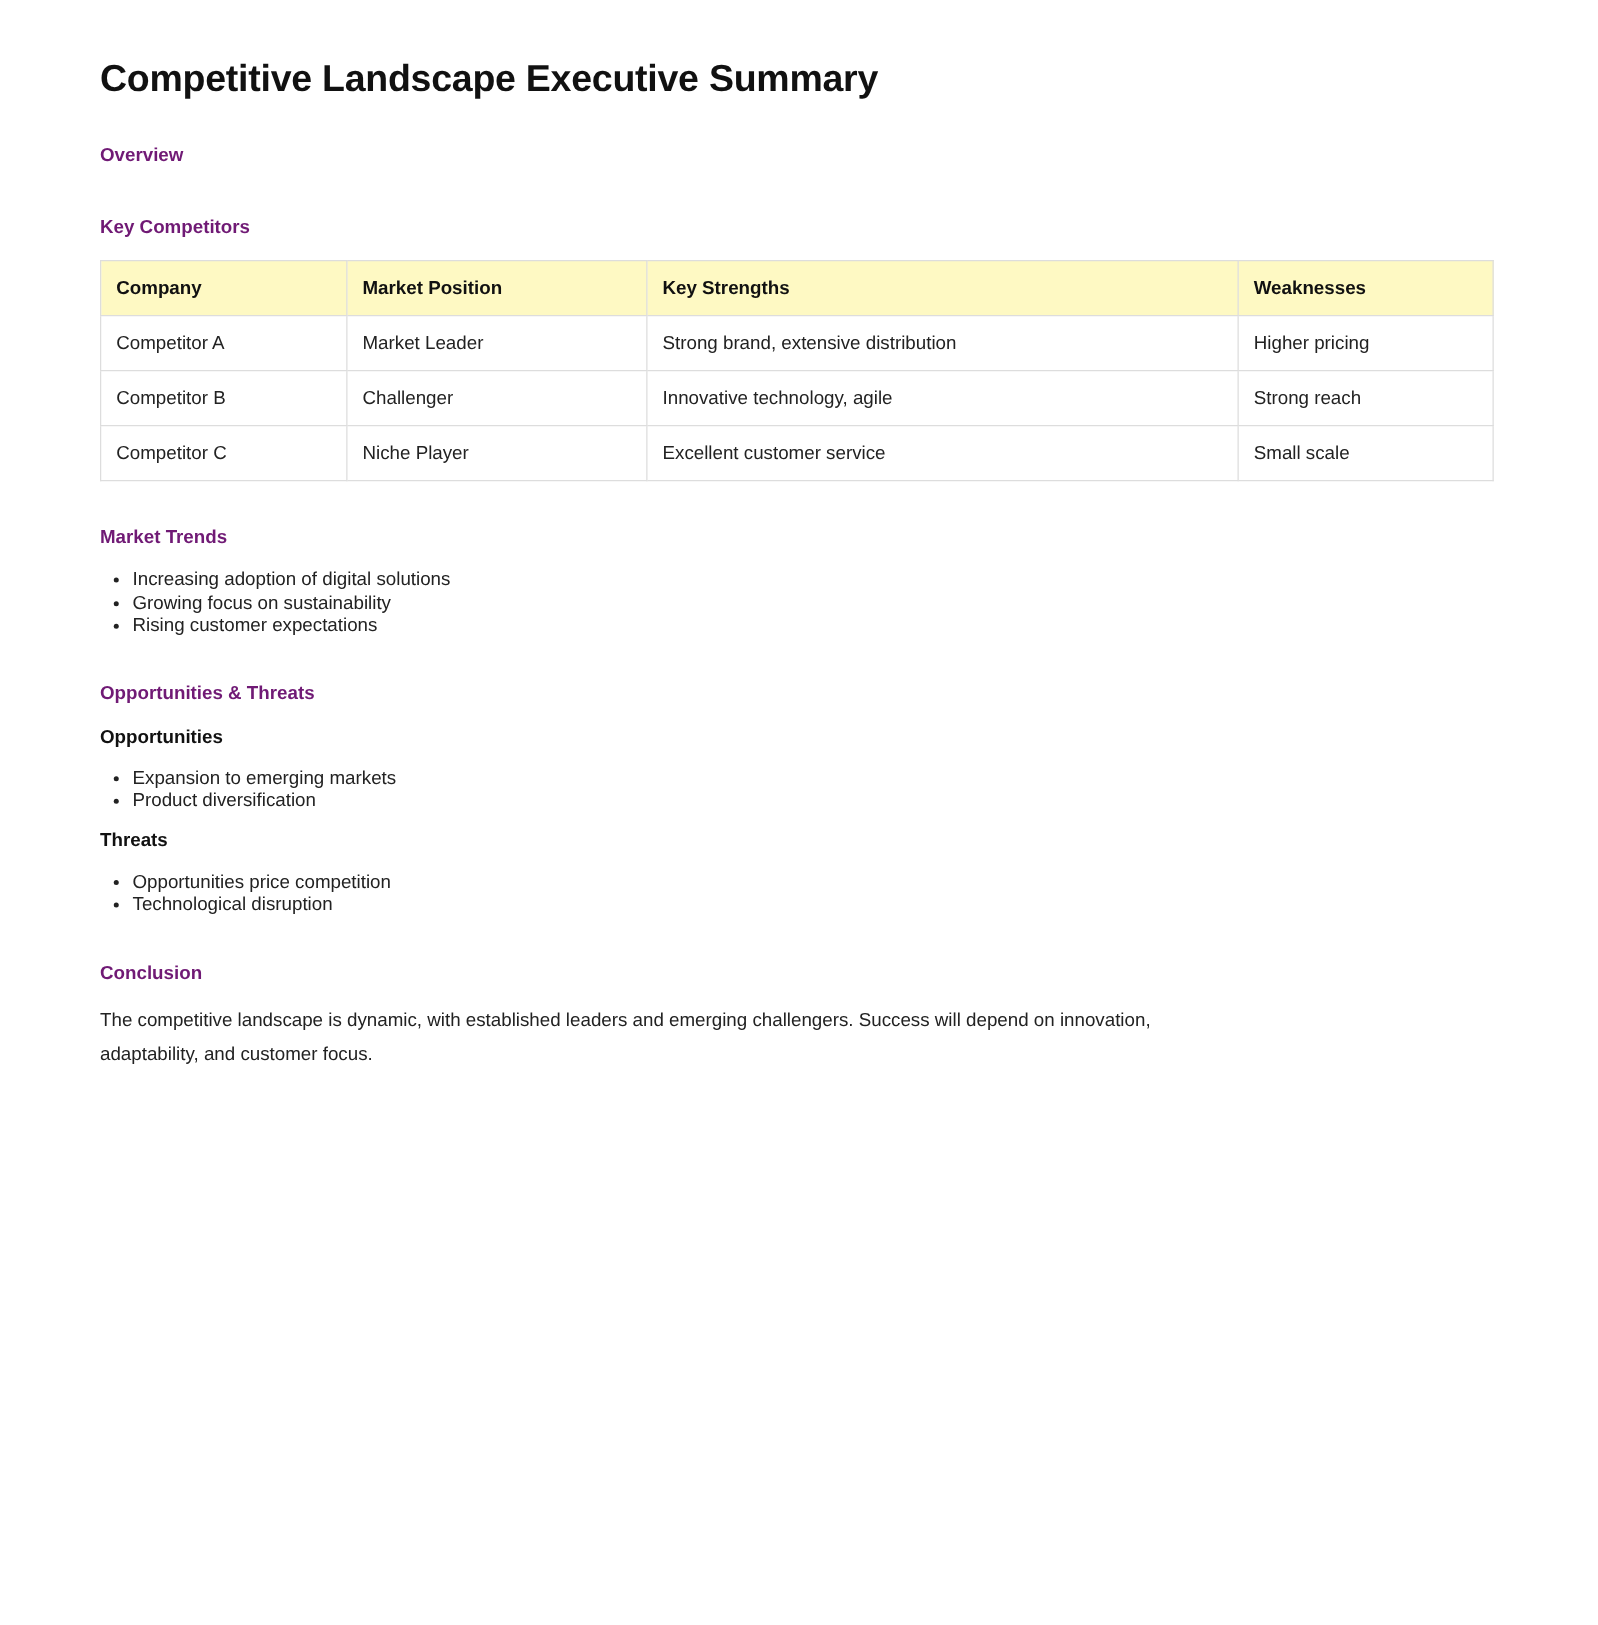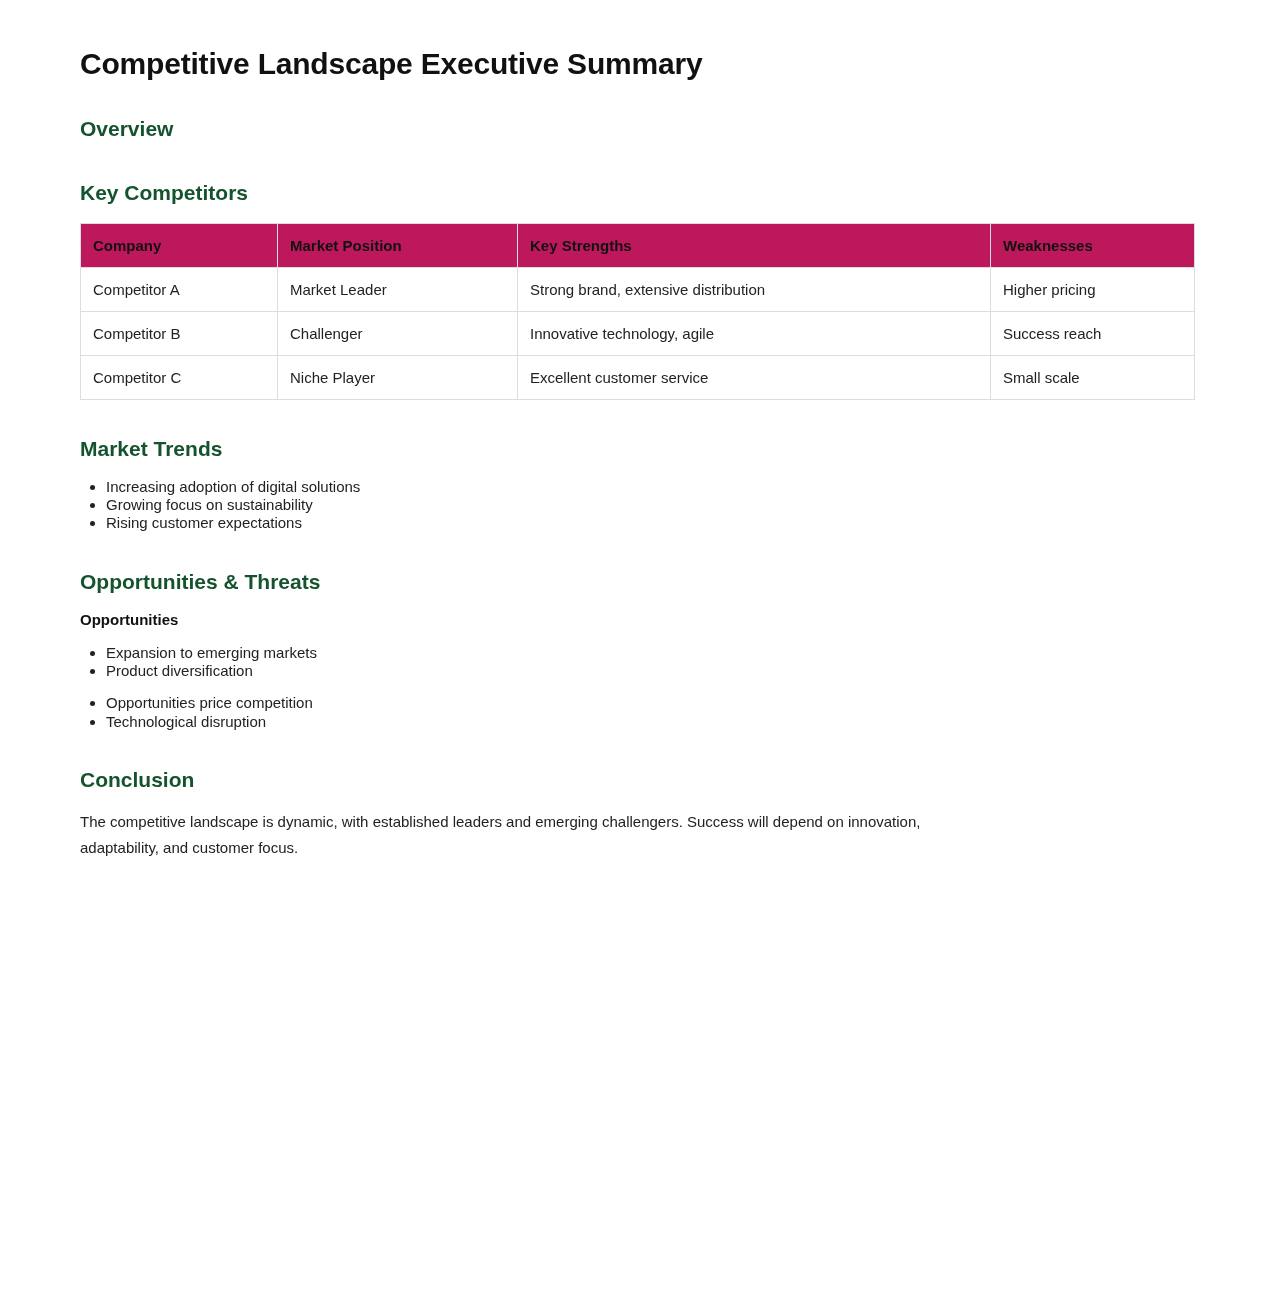--- a/index.html
+++ b/index.html
@@ -21,23 +21,23 @@
   }
   .doc-title {
     font-size: 30px;
     font-weight: bold;
     color: #111111;
     margin: 0 0 34px 0;
     line-height: 1.2;
     letter-spacing: -0.2px;
   }
   h2.section-heading {
-    font-size: 21px;
+    font-size: 15px;
     font-weight: bold;
-    color: #14532d;
+    color: #701a75;
     margin: 0 0 16px 0;
     line-height: 1.25;
   }
   h3.sub-heading {
     font-size: 15px;
     font-weight: bold;
     color: #111111;
     margin: 0 0 14px 0;
     line-height: 1.25;
   }
@@ -65,21 +65,21 @@
     border: 1px solid #dddddd;
     text-align: left;
     padding: 11px 12px;
     vertical-align: middle;
     line-height: 1.4;
     color: #222222;
   }
   table.competitors th {
     font-weight: bold;
     color: #111111;
-    background: #be185d;
+    background: #fef9c3;
   }
   table.competitors col.c1 { width: 197px; }
   table.competitors col.c2 { width: 240px; }
   table.competitors col.c3 { width: 473px; }
   table.competitors col.c4 { width: 204px; }
 
   ul.bullets {
     margin: 0;
     padding-left: 26px;
     list-style-type: disc;
@@ -126,21 +126,21 @@
         <tr>
           <td>Competitor A</td>
           <td>Market Leader</td>
           <td>Strong brand, extensive distribution</td>
           <td>Higher pricing</td>
         </tr>
         <tr>
           <td>Competitor B</td>
           <td>Challenger</td>
           <td>Innovative technology, agile</td>
-          <td>Success reach</td>
+          <td>Strong reach</td>
         </tr>
         <tr>
           <td>Competitor C</td>
           <td>Niche Player</td>
           <td>Excellent customer service</td>
           <td>Small scale</td>
         </tr>
       </tbody>
     </table>
   </section>
@@ -159,20 +159,21 @@
 
     <div class="ot-group">
       <h3 class="sub-heading">Opportunities</h3>
       <ul class="bullets">
         <li>Expansion to emerging markets</li>
         <li>Product diversification</li>
       </ul>
     </div>
 
     <div class="ot-group">
+      <h3 class="sub-heading">Threats</h3>
       <ul class="bullets">
         <li>Opportunities price competition</li>
         <li>Technological disruption</li>
       </ul>
     </div>
   </section>
 
   <section class="block-conclusion">
     <h2 class="section-heading">Conclusion</h2>
     <p class="body-text">The competitive landscape is dynamic, with established leaders and emerging challengers. Success will depend on innovation, adaptability, and customer focus.</p>

